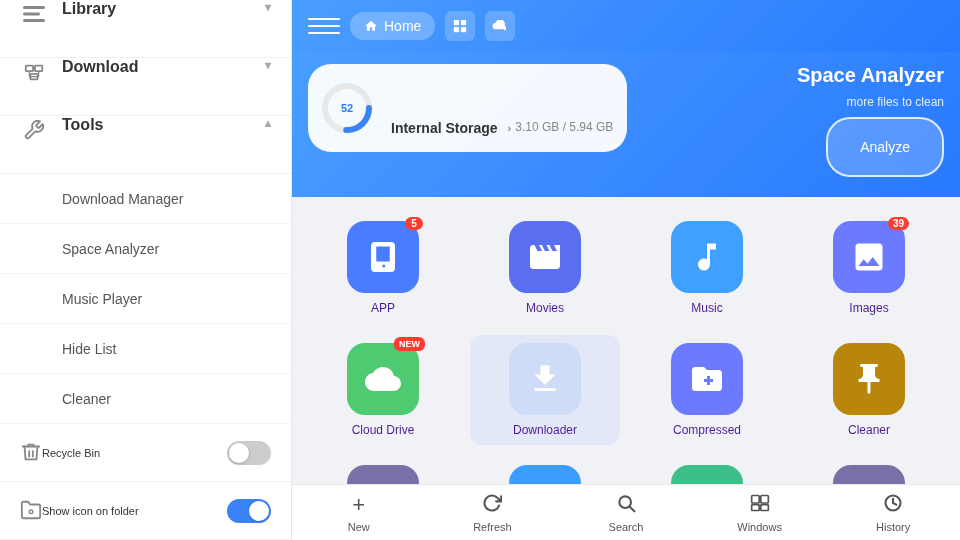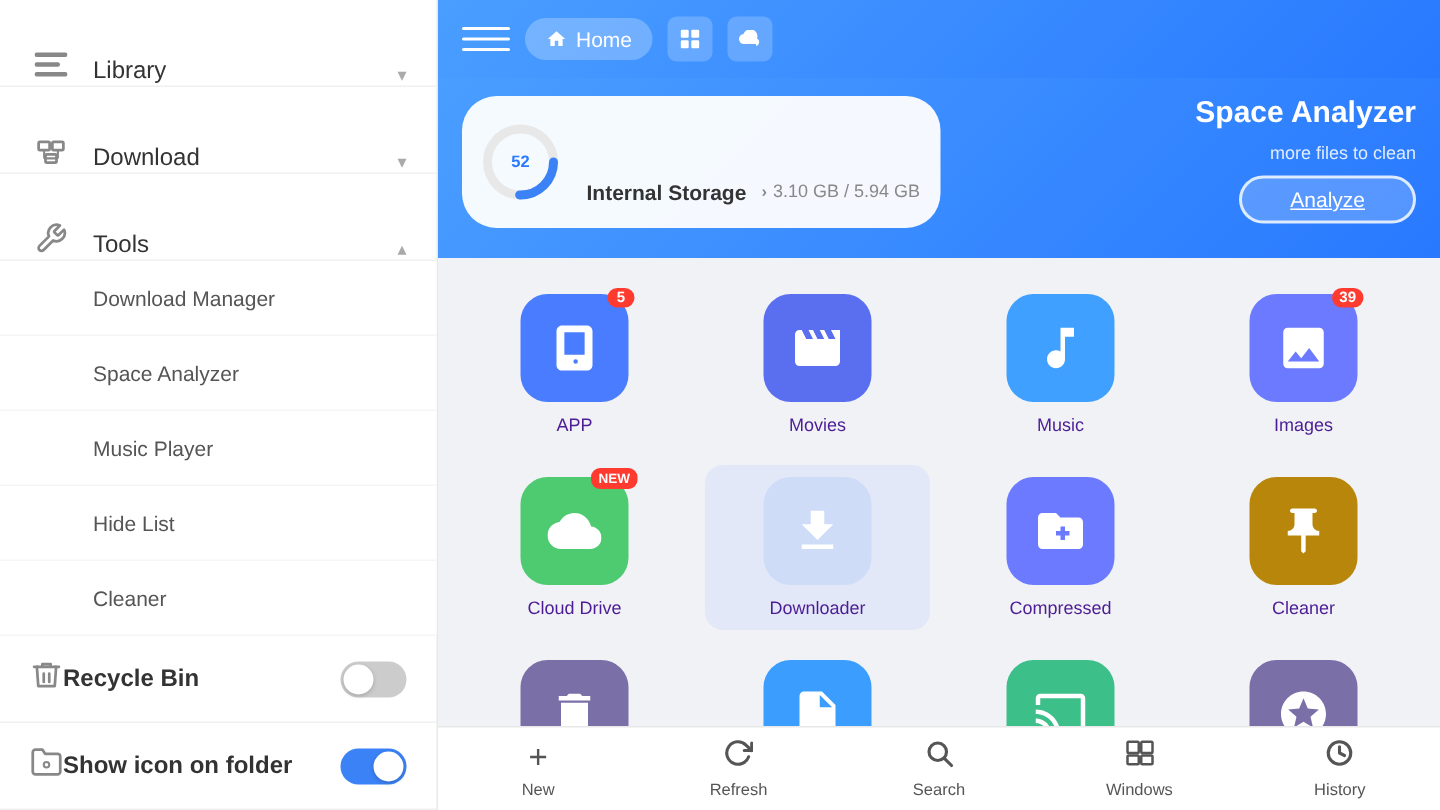--- a/index.html
+++ b/index.html
@@ -11,26 +11,26 @@
       height: 540px;
       background: #fff;
       display: flex;
       flex-direction: column;
       border-right: 1px solid #e8e8e8;
       flex-shrink: 0;
     }
 
     .sidebar-main-item {
       display: flex;
-      align-items: flex-end;
+      align-items: flex-start;
       padding: 0 20px;
       height: 58px;
       cursor: pointer;
       font-size: 16px;
-      font-weight: 400;
+      font-weight: 700;
       color: #333;
       border-bottom: 1px solid #f0f0f0;
     }
 
     .sidebar-main-item .item-icon {
       width: 28px;
       height: 28px;
       margin-right: 14px;
       display: flex;
       align-items: center;
@@ -58,22 +58,22 @@
       color: #555;
       border-bottom: 1px solid #f5f5f5;
     }
 
     .sidebar-toggle-item {
       display: flex;
       align-items: center;
       padding: 0 20px;
       height: 58px;
       cursor: pointer;
-      font-size: 16px;
-      font-weight: 700;
+      font-size: 11px;
+      font-weight: 400;
       color: #333;
       border-bottom: 1px solid #f0f0f0;
     }
 
     .toggle-switch {
       width: 44px;
       height: 24px;
       border-radius: 12px;
       position: relative;
       cursor: pointer;
@@ -219,26 +219,25 @@
       justify-content: center;
       gap: 8px;
       color: #fff;
     }
     .space-analyzer-title { font-size: 20px; font-weight: 600; }
     .space-analyzer-sub { font-size: 12px; opacity: 0.85; }
     .analyze-btn {
       background: rgba(255,255,255,0.2);
       border: 2px solid rgba(255,255,255,0.8);
       border-radius: 24px;
-      padding: 6px 32px;
+      padding: 20px 32px;
       color: #fff;
       font-size: 14px;
       font-weight: 500;
       cursor: pointer;
-      text-decoration: underline;
     }
 
     
     #grid-area {
       flex: 1;
       padding: 16px;
       overflow-y: auto;
       background: #f0f2f5;
     }
 

